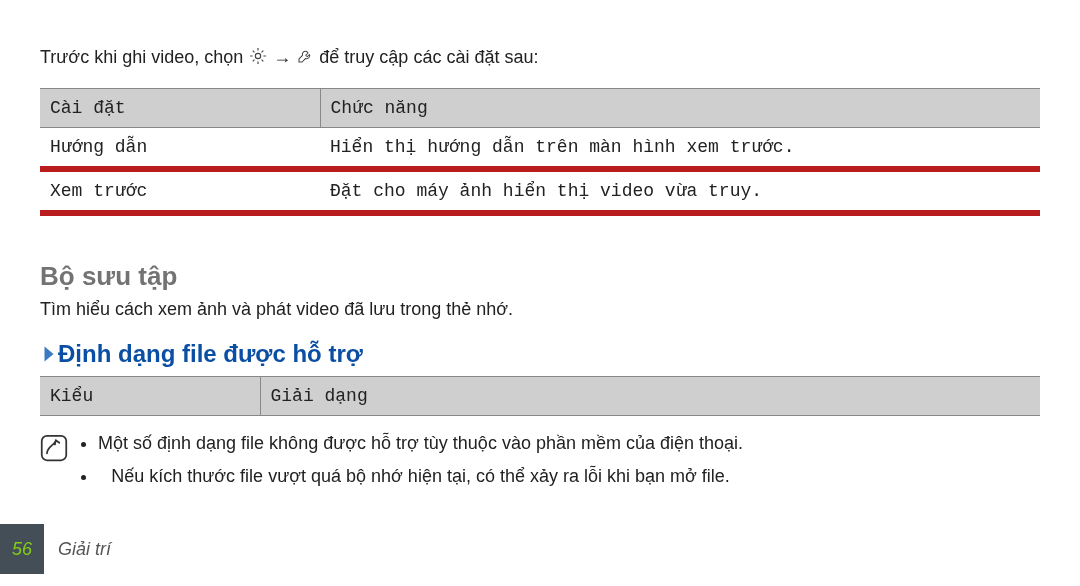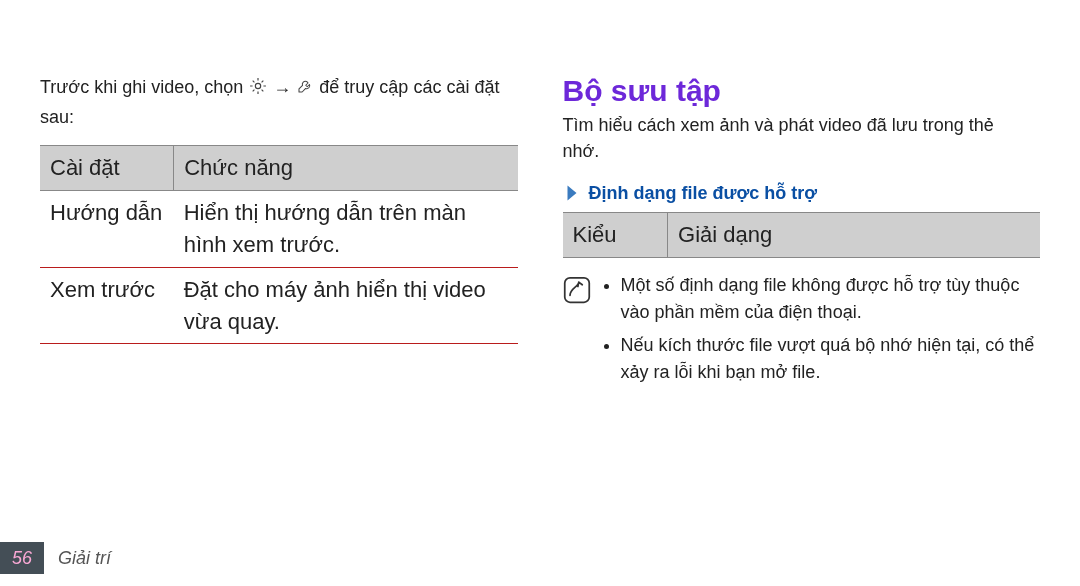--- a/index.html
+++ b/index.html
@@ -8,81 +8,81 @@
     width: 1080px;
     height: 586px;
     font-family: Arial, Helvetica, sans-serif;
     font-size: 18px;
     color: #222;
     background: #fff;
     position: relative;
   }
   .page {
     display: flex;
-    flex-direction: row;
-    padding: 74px 40px 0 40px;
+    flex-direction: column;
+    padding: 44px 40px 0 40px;
     gap: 45px;
     box-sizing: border-box;
     width: 100%;
   }
   .col {
     flex: 1;
     min-width: 0;
   }
   .intro {
     margin-bottom: 14px;
     line-height: 1.5;
   }
   .inline-icon {
     display: inline-block;
     vertical-align: -3px;
   }
   table {
     width: 100%;
     border-collapse: collapse;
-    font-size: 22px;
+    font-size: 18px;
+    font-family: Liberation Mono, monospace;
   }
   th, td {
     text-align: left;
     padding: 6px 10px;
-    border-bottom: 1px solid #b91c1c;
+    border-bottom: 6px solid #b91c1c;
     font-weight: normal;
     vertical-align: top;
     line-height: 1.45;
   }
   thead th {
     background: #cfcfcf;
     border-top: 1px solid #888;
     border-bottom: 1px solid #888;
   }
   
   thead th:first-child {
     border-right: 1px solid #888;
   }
   .col1 { width: 28%; }
   .col1b { width: 22%; }
 
   h1.section-title {
-    color: #6d28d9;
-    font-size: 30px;
+    color: #737373;
+    font-size: 26px;
     font-weight: bold;
     margin: 0 0 4px 0;
   }
   .section-desc {
     margin: 0 12px 18px 0;
     line-height: 1.45;
   }
   h2.sub-title {
     color: #0a4fa3;
-    font-size: 18px;
+    font-size: 24px;
     font-weight: bold;
     margin: 0 0 8px 0;
     display: flex;
     align-items: center;
-    gap: 8px;
   }
   .chevron {
     width: 18px;
     height: 22px;
     fill: #3a7bbf;
     flex-shrink: 0;
   }
   .bullet-list {
     margin: 4px 0 0 0;
     padding: 0 0 0 18px;
@@ -100,42 +100,43 @@
   }
   .note-icon {
     flex-shrink: 0;
     width: 28px;
     height: 28px;
     margin-top: 4px;
   }
   .note-list {
     margin: 0;
     padding-left: 18px;
+    text-align: center;
   }
   .note-list li {
     margin-bottom: 6px;
     line-height: 1.5;
   }
 
   .footer {
     position: absolute;
     left: 0;
     bottom: 12px;
     display: flex;
     align-items: center;
     gap: 14px;
     font-style: italic;
     font-size: 18px;
     color: #555;
   }
   .page-num-box {
     width: 44px;
-    height: 32px;
+    height: 50px;
     background: #444e56;
-    color: #f9a8d4;
+    color: #84cc16;
     font-style: italic;
     display: flex;
     align-items: center;
     justify-content: center;
     font-size: 18px;
   }
 </style>
 </head>
 <body>
 
@@ -172,21 +173,21 @@
           <th>Chức năng</th>
         </tr>
       </thead>
       <tbody id="left-tbody">
           <tr>
             <td>Hướng dẫn</td>
             <td>Hiển thị hướng dẫn trên màn hình xem trước.</td>
           </tr>
           <tr>
             <td>Xem trước</td>
-            <td>Đặt cho máy ảnh hiển thị video vừa quay.</td>
+            <td>Đặt cho máy ảnh hiển thị video vừa truy.</td>
           </tr>
         </tbody>
     </table>
   </div>
 
   <div class="col">
     <h1 class="section-title">Bộ sưu tập</h1>
     <p class="section-desc">Tìm hiểu cách xem ảnh và phát video đã lưu trong thẻ nhớ.</p>
 
     <h2 class="sub-title">

